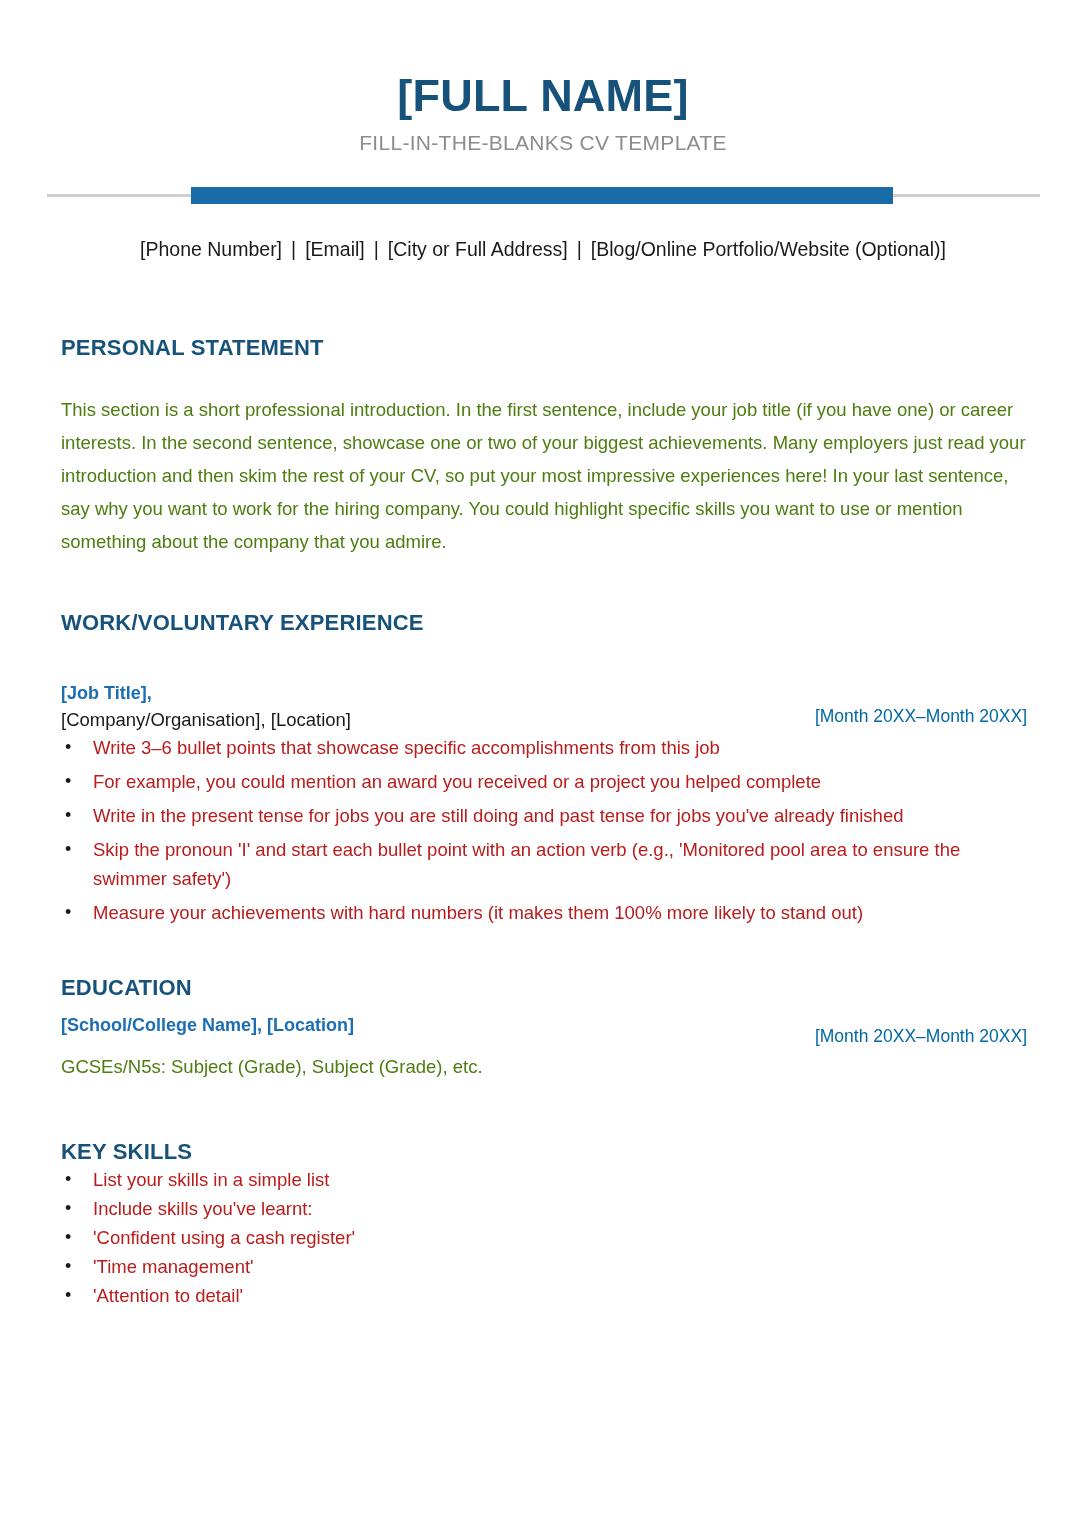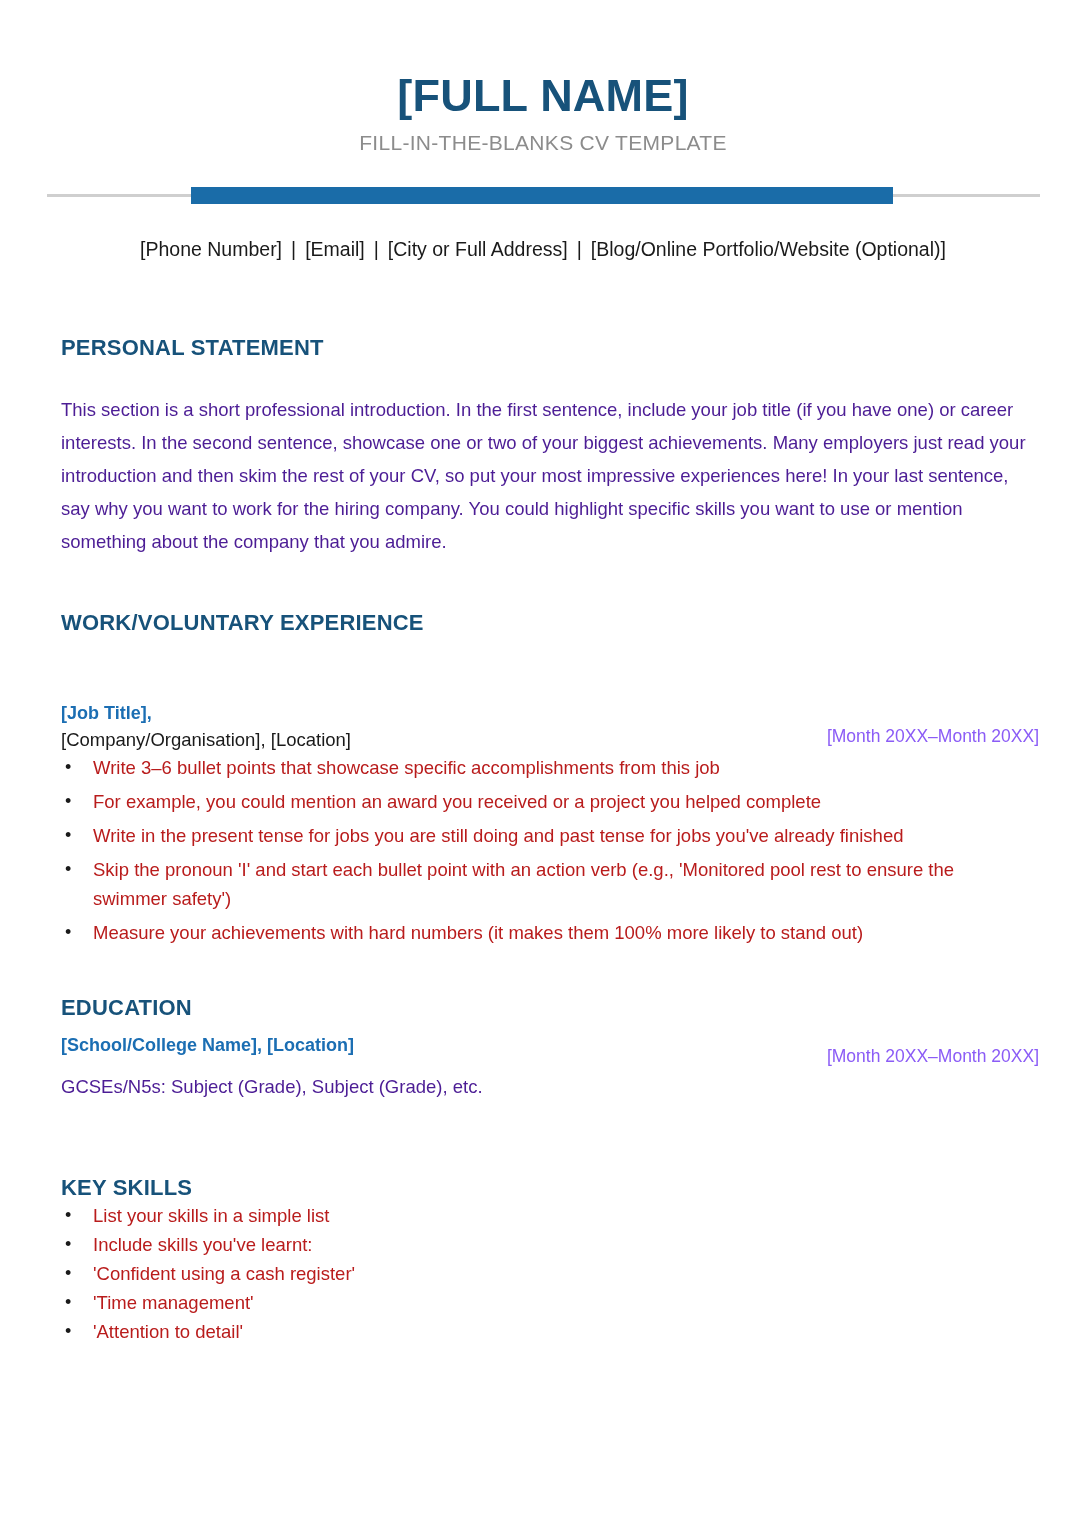--- a/index.html
+++ b/index.html
@@ -88,21 +88,21 @@
   .section-title {
     font-size: 22px;
     font-weight: bold;
     color: #17527a;
     letter-spacing: 0.2px;
     margin: 0;
   }
   .para {
     font-size: 18.5px;
     line-height: 33px;
-    color: #4c1d95;
+    color: #4d7c0f;
     margin: 0;
     max-width: 965px;
   }
   .para-italic {
     font-style: italic;
     font-size: 18.5px;
     line-height: 30px;
     color: #1a1a1a;
     margin: 0;
   }
@@ -120,23 +120,23 @@
     margin: 0;
   }
   .entry-sub {
     font-size: 18.5px;
     color: #1a1a1a;
     line-height: 27px;
     margin: 0;
   }
   .entry-date {
     position: absolute;
-    right: 0;
+    right: 12px;
     font-size: 17.5px;
-    color: #8b5cf6;
+    color: #0369a1;
     white-space: nowrap;
   }
 
   
   ul.bullets {
     list-style: none;
     margin: 0;
     padding: 0;
   }
   ul.bullets > li {
@@ -161,27 +161,27 @@
   }
   ul.bullets.tight > li {
     line-height: 29px;
     margin-bottom: 0;
   }
 
   
   .sp-personal-title { margin-top: 74px; }
   .sp-personal-para  { margin-top: 32px; }
   .sp-work-title     { margin-top: 52px; }
-  .sp-work-entry     { margin-top: 64px; }
+  .sp-work-entry     { margin-top: 44px; }
   .sp-work-bullets   { margin-top: 14px; }
   .sp-edu-title      { margin-top: 48px; }
   .sp-edu-note       { margin-top: 33px; }
   .sp-edu-entry      { margin-top: 11px; }
   .sp-edu-detail     { margin-top: 12px; }
-  .sp-skills-title   { margin-top: 72px; }
+  .sp-skills-title   { margin-top: 56px; }
   .sp-skills-bullets { margin-top: 33px; }
 </style>
 </head>
 <body>
 
 <div id="page">
 
   <div class="header">
     <h1 class="full-name">[FULL NAME]</h1>
     <div class="subtitle">FILL-IN-THE-BLANKS CV TEMPLATE</div>
@@ -211,21 +211,21 @@
           <div class="entry-title">[Job Title],</div>
           <div class="entry-sub">[Company/Organisation], [Location]</div>
         </div>
         <div class="entry-date" style="top:26px;">[Month 20XX–Month 20XX]</div>
       </div>
 
       <ul class="bullets wide sp-work-bullets">
         <li>Write 3–6 bullet points that showcase specific accomplishments from this job</li>
         <li>For example, you could mention an award you received or a project you helped complete</li>
         <li>Write in the present tense for jobs you are still doing and past tense for jobs you've already finished</li>
-        <li>Skip the pronoun 'I' and start each bullet point with an action verb (e.g., 'Monitored pool rest to ensure the swimmer safety')</li>
+        <li>Skip the pronoun 'I' and start each bullet point with an action verb (e.g., 'Monitored pool area to ensure the swimmer safety')</li>
         <li>Measure your achievements with hard numbers (it makes them 100% more likely to stand out)</li>
       </ul>
     </div>
 
     <div class="section">
       <h2 class="section-title sp-edu-title">EDUCATION</h2>
 
       <div class="entry sp-edu-entry">
         <div class="entry-left">
           <div class="entry-title">[School/College Name], [Location]</div>

